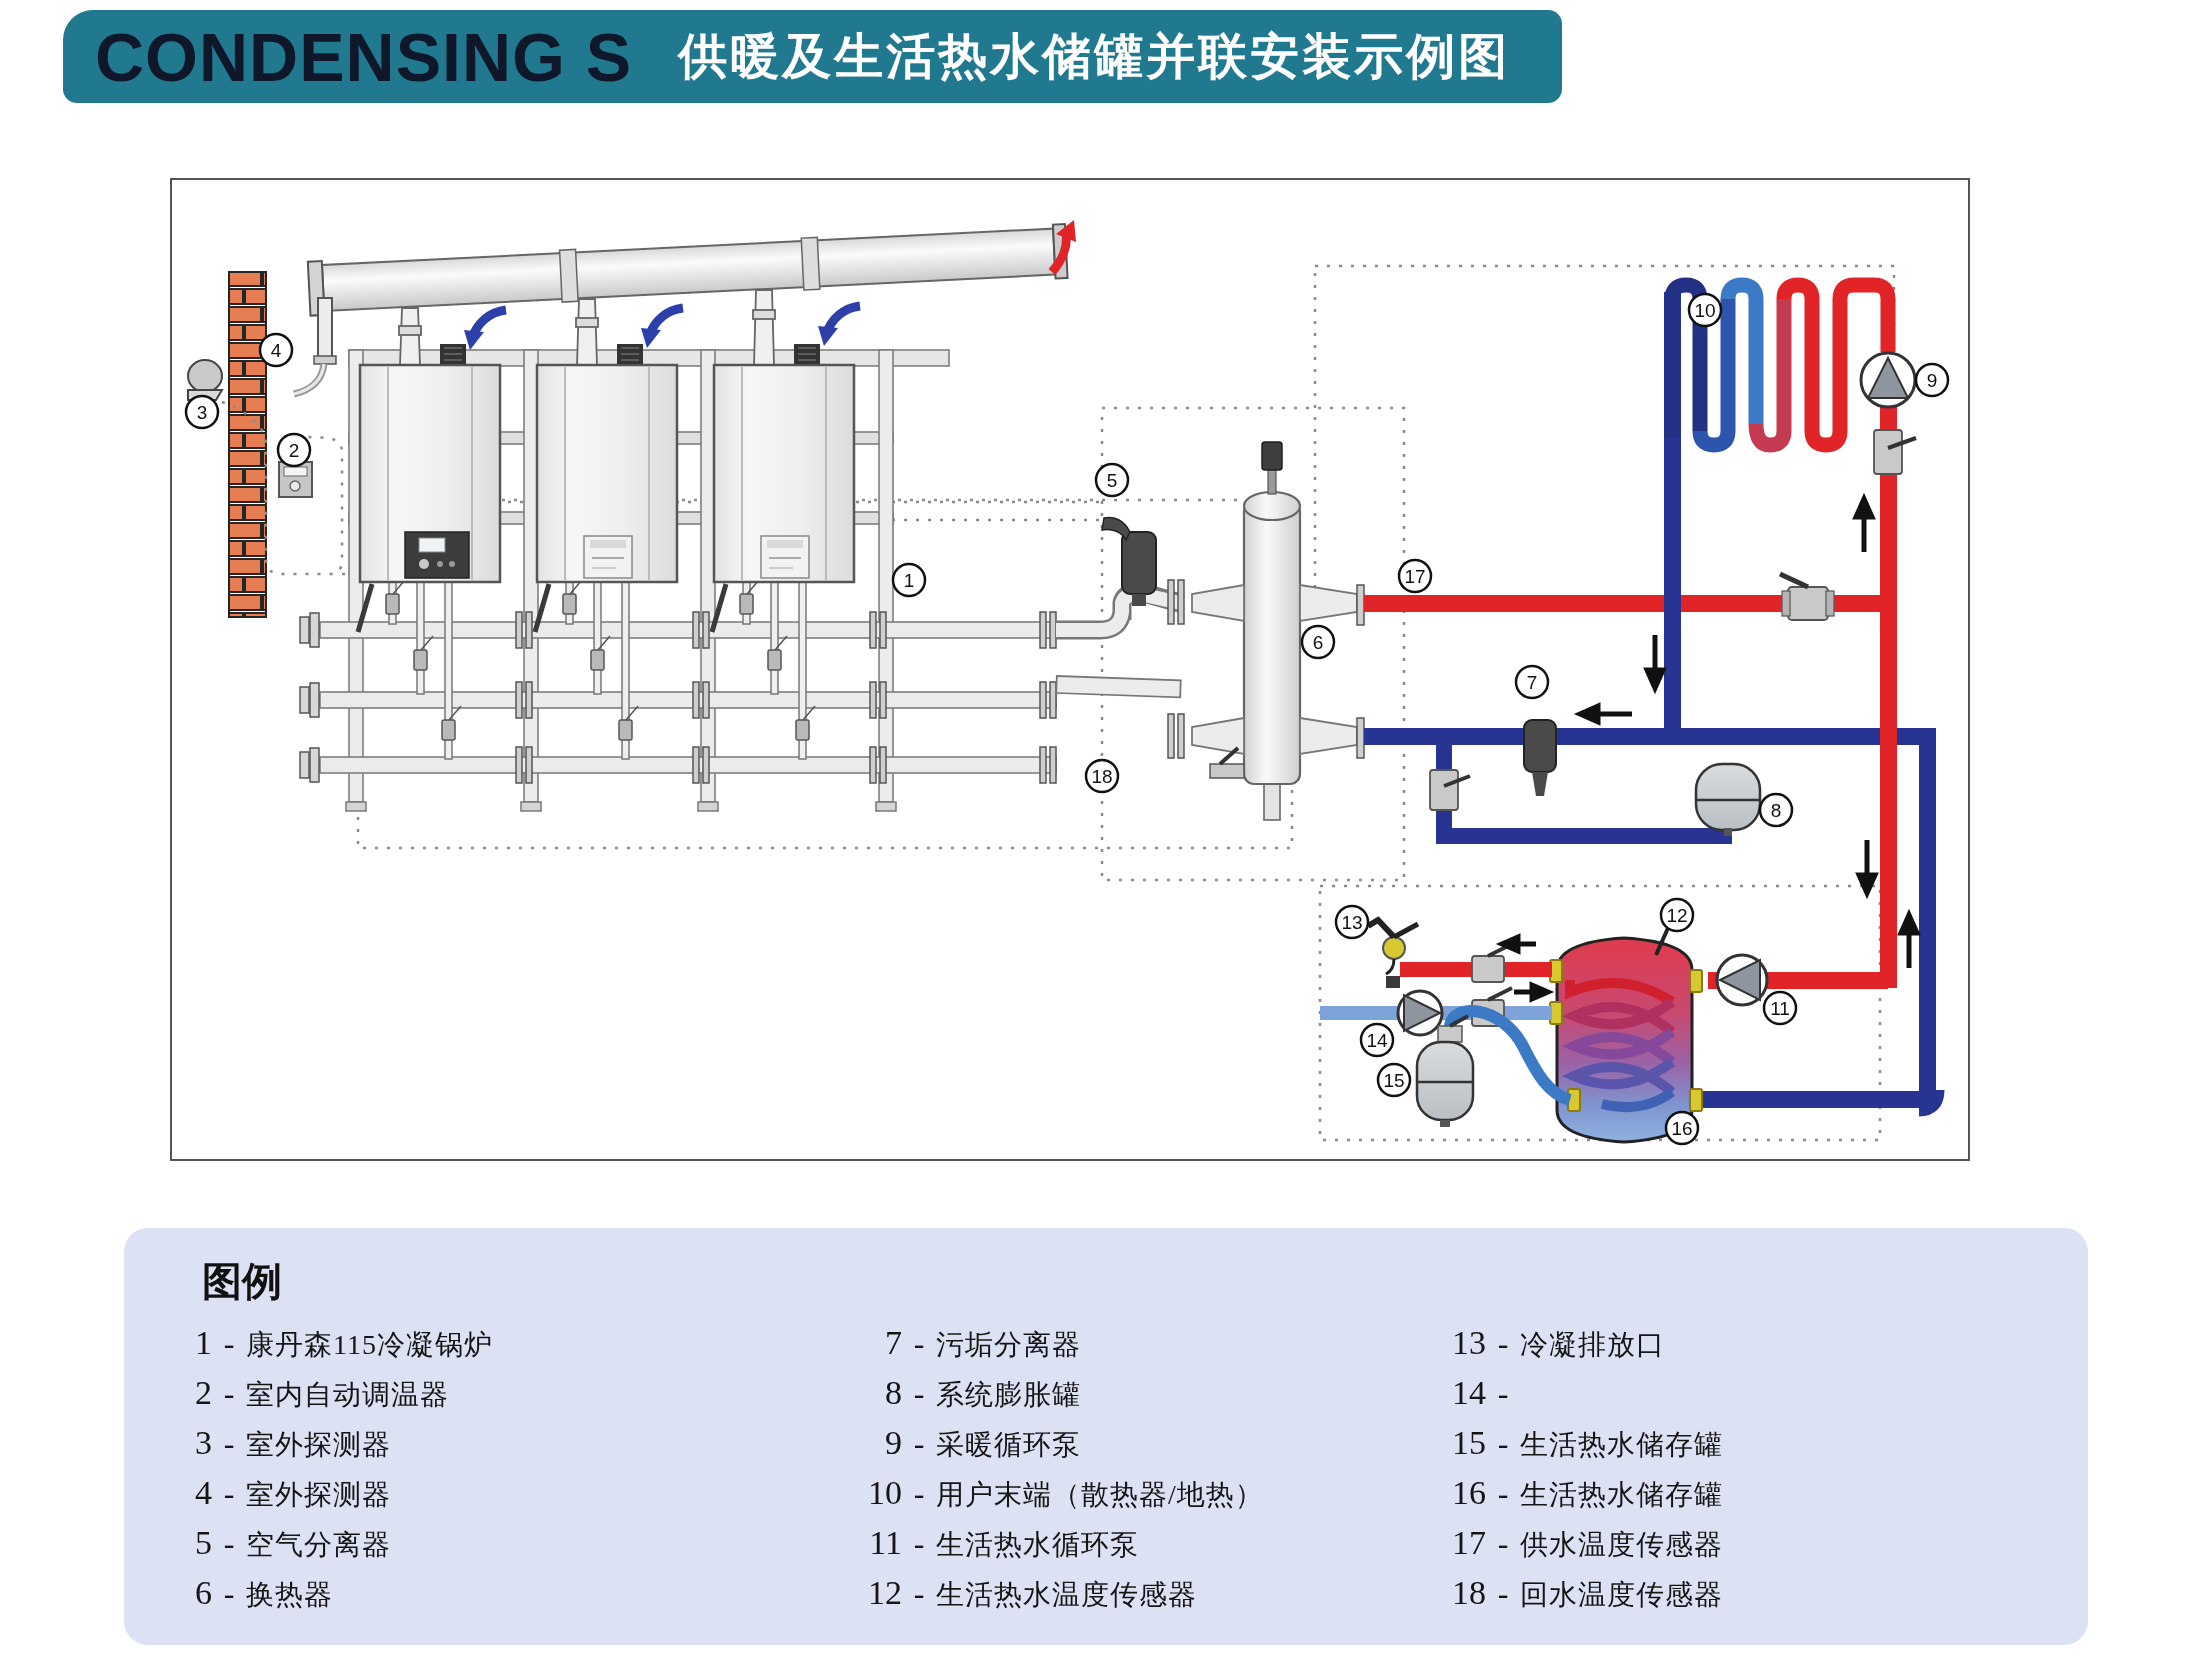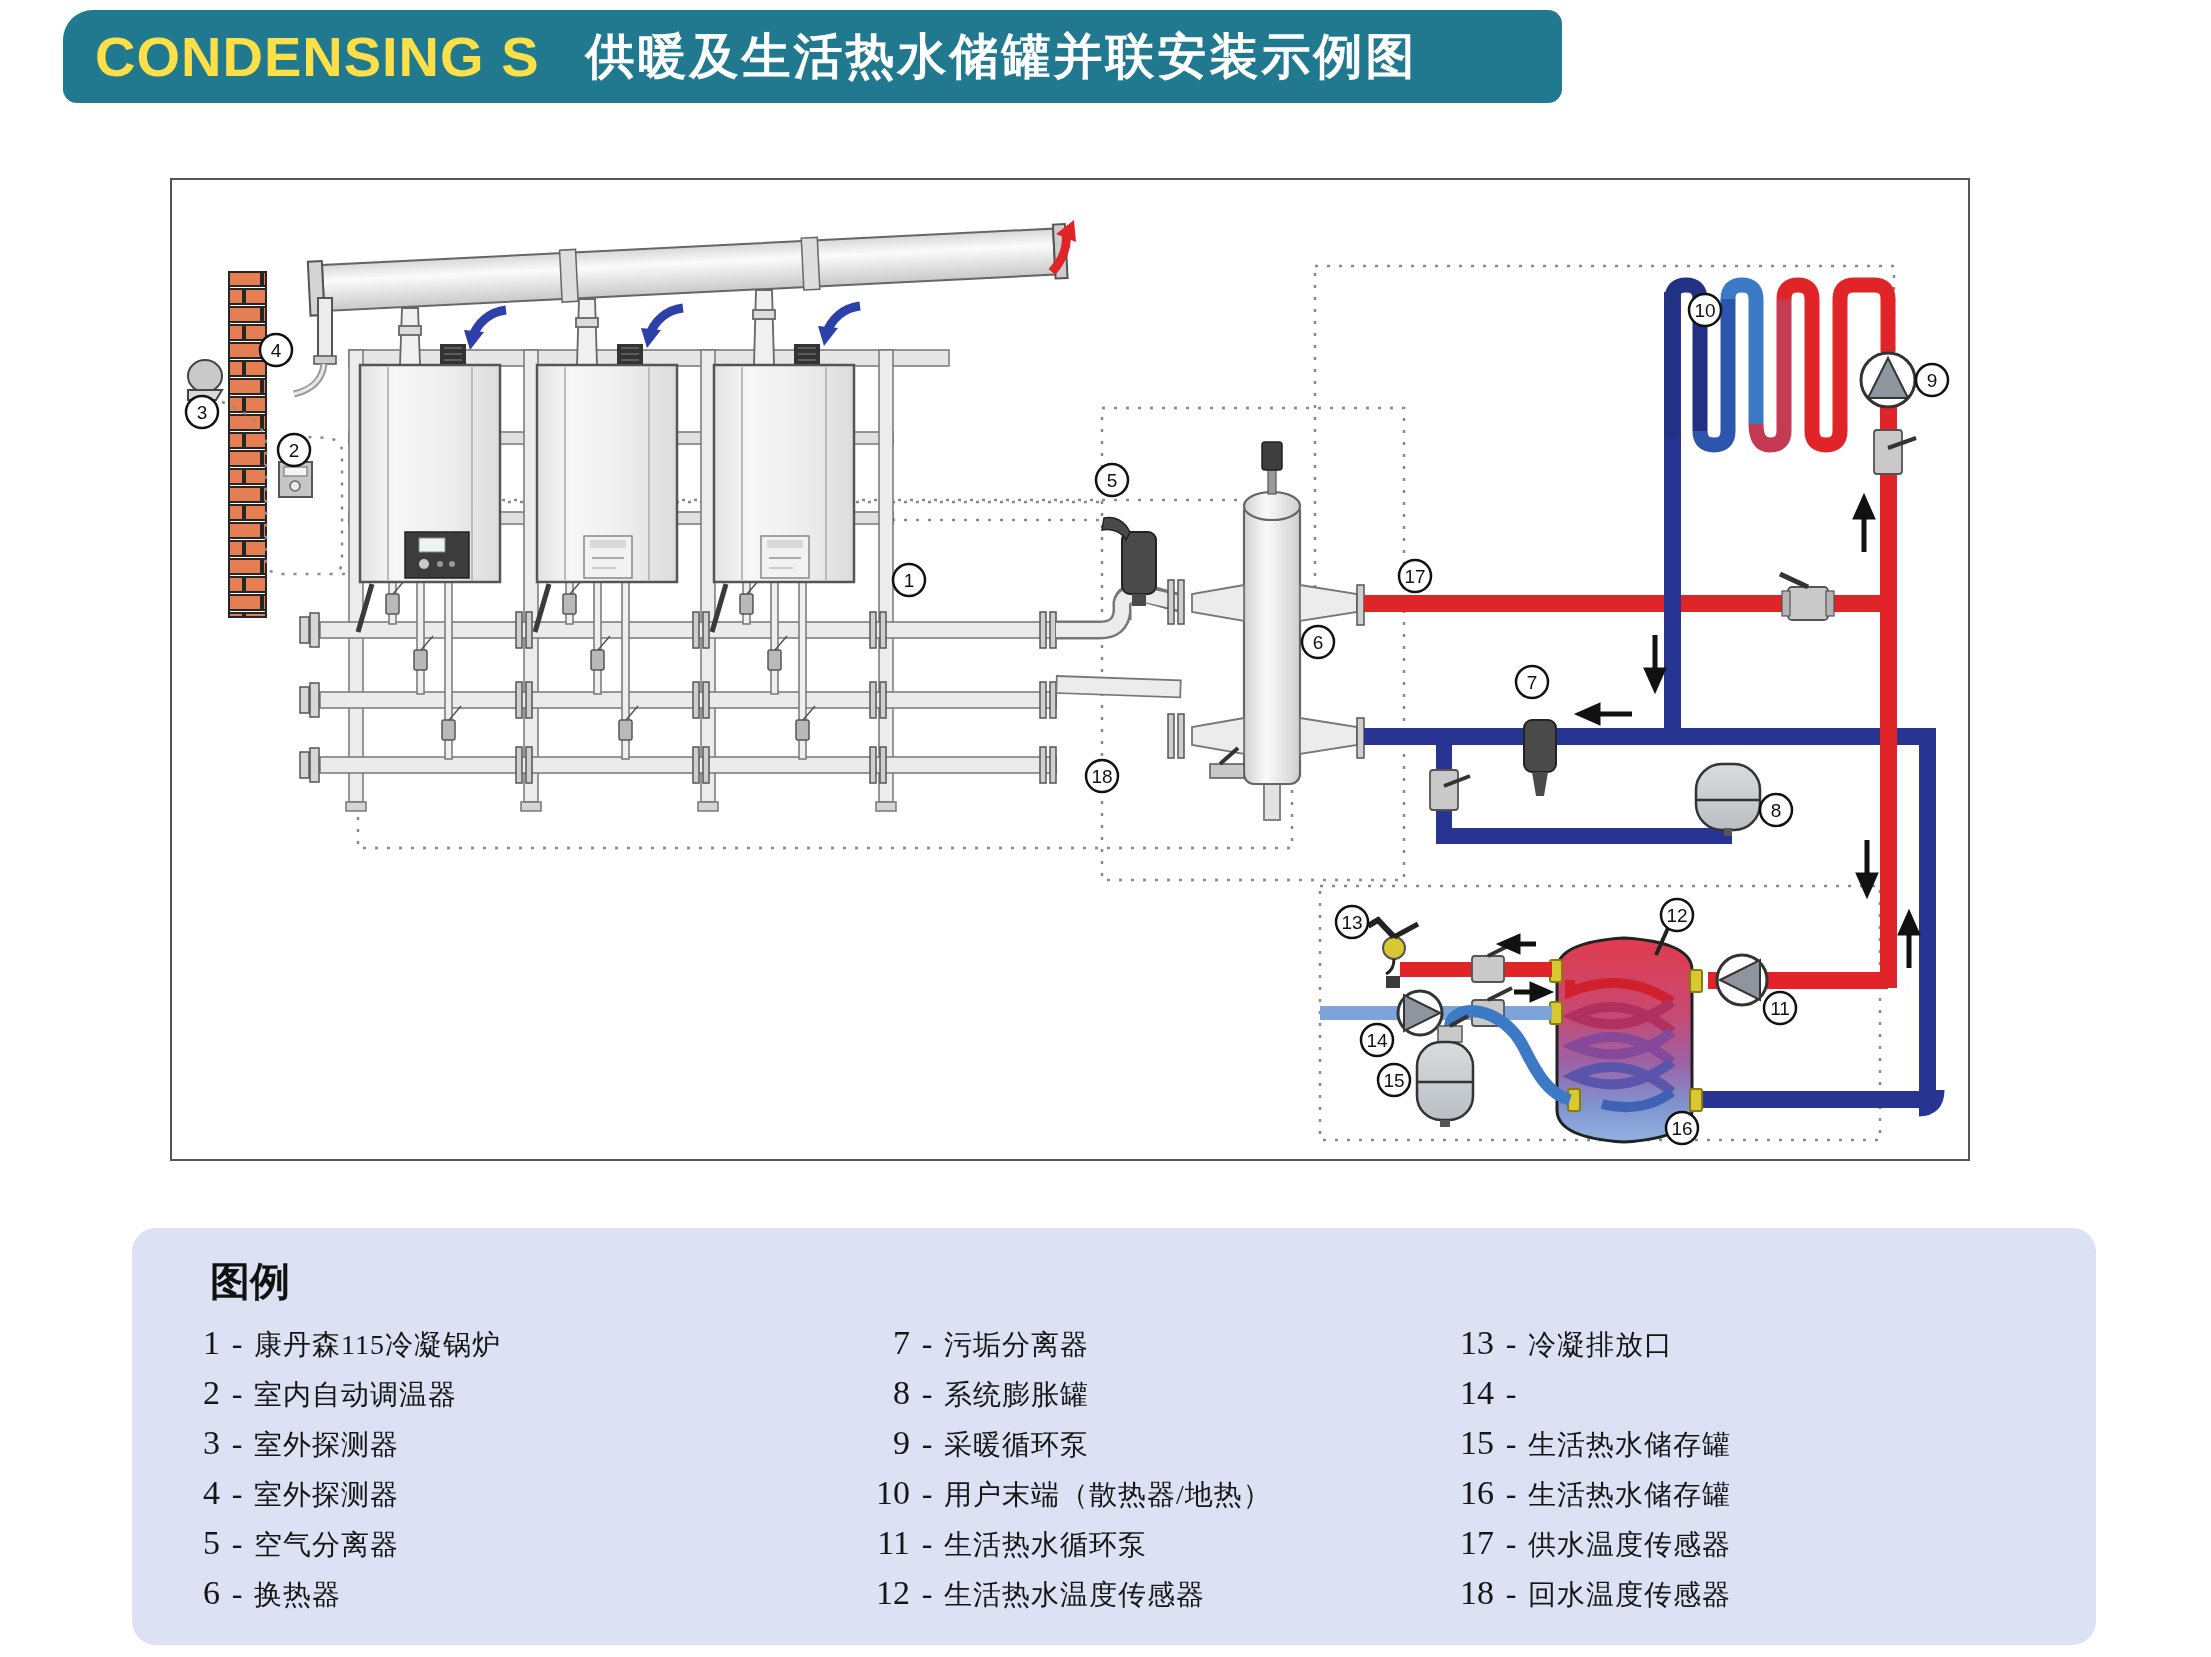--- a/index.html
+++ b/index.html
@@ -2,30 +2,30 @@
 <html><head>
 <meta charset="utf-8">
 <style>
   html,body{margin:0;padding:0;background:#fff;}
   body{position:relative;width:2211px;height:1657px;overflow:hidden;
        font-family:"Liberation Sans","DejaVu Sans",sans-serif;}
   
   .header{position:absolute;left:63px;top:10px;width:1499px;height:93px;
           background:#21798f;border-radius:30px 14px 14px 14px;
           display:flex;align-items:center;gap:38px;padding-left:32px;box-sizing:border-box;}
-  .brand{color:#fde047;font-weight:bold;font-size:56px;letter-spacing:1px;
+  .brand{color:#0f172a;font-weight:bold;font-size:68px;letter-spacing:1px;
          font-family:"Liberation Sans","DejaVu Sans",sans-serif;}
   .cn-title{color:#fff;font-weight:600;font-size:49px;letter-spacing:3px;
             font-family:"Liberation Serif","DejaVu Serif",serif;margin-left:8px;}
   
   .diagram-wrap{position:absolute;left:170px;top:178px;width:1796px;height:979px;
                 border:2px solid #555;background:#fff;box-sizing:content-box;}
   svg{display:block;}
   
-  .legend{position:absolute;left:132px;top:1228px;width:1964px;height:417px;
+  .legend{position:absolute;left:124px;top:1228px;width:1964px;height:417px;
           background:#dce1f4;border-radius:24px;}
   .legend-title{position:absolute;left:78px;top:26px;font-size:40px;font-weight:bold;color:#111;
                 font-family:"Liberation Serif","DejaVu Serif",serif;}
   .lg-col{position:absolute;top:96px;}
   .lg-col.c1{left:26px;}
   .lg-col.c2{left:716px;}
   .lg-col.c3{left:1300px;}
   .lg-item{display:flex;align-items:baseline;height:50px;
            font-family:"Liberation Serif","DejaVu Serif",serif;color:#151515;}
   .lg-num{width:62px;text-align:right;font-size:34px;}

